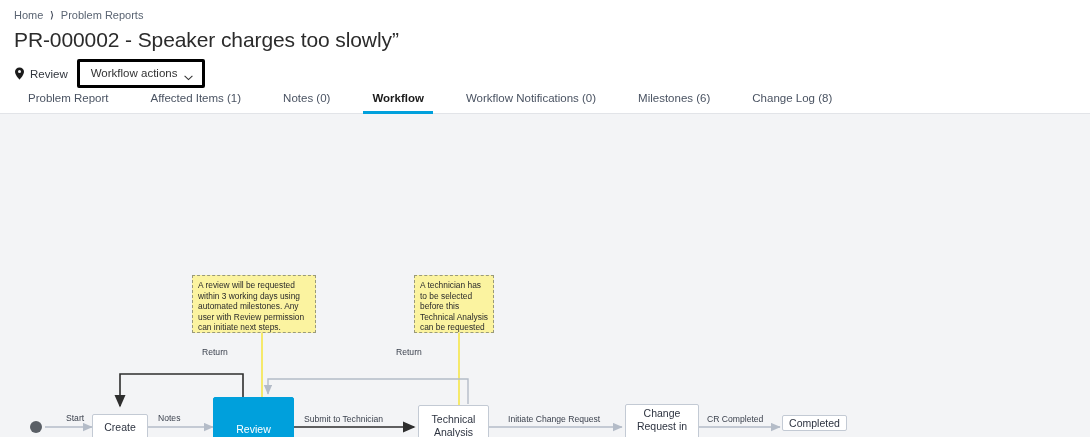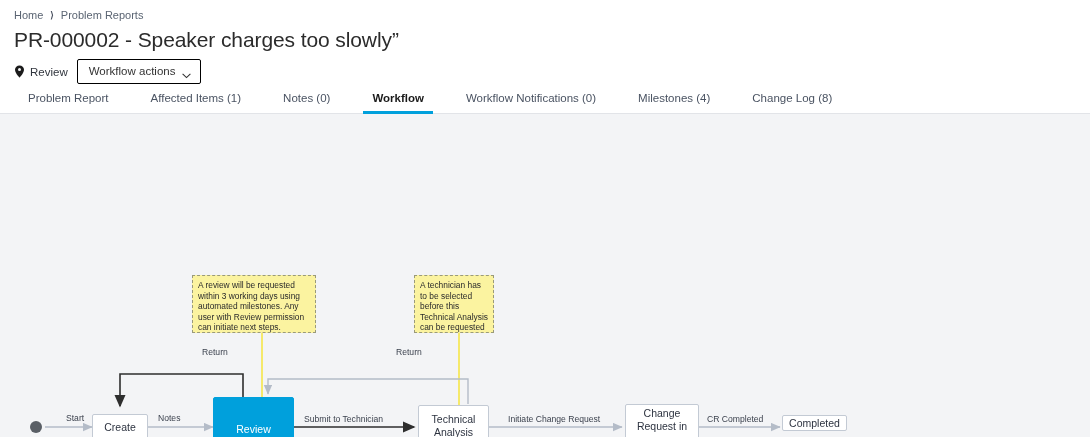--- a/index.html
+++ b/index.html
@@ -53,21 +53,21 @@
   }
   .status-chip {
     display: flex;
     align-items: center;
     gap: 5px;
     font-size: 11.5px;
     color: #30353d;
   }
   .pin-icon { display: inline-block; width: 11px; height: 13px; }
   .wf-actions-btn {
-    border: 1px solid #000000;
+    border: 3px solid #000000;
     background: #ffffff;
     border-radius: 2px;
     font-size: 11.5px;
     color: #333333;
     padding: 5px 9px 5px 11px;
     display: flex;
     align-items: center;
     gap: 7px;
     cursor: pointer;
     font-family: "Liberation Sans", sans-serif;
@@ -194,21 +194,21 @@
     </button>
   </div>
 </div>
 
 <div class="tabbar">
   <div class="tab">Problem Report</div>
   <div class="tab">Affected Items (1)</div>
   <div class="tab">Notes (0)</div>
   <div class="tab active">Workflow</div>
   <div class="tab">Workflow Notifications (0)</div>
-  <div class="tab">Milestones (4)</div>
+  <div class="tab">Milestones (6)</div>
   <div class="tab">Change Log (8)</div>
 </div>
 
 <div class="diagram-wrap">
 
   <svg width="1090" height="323">
     <defs>
       <marker id="ahL" markerWidth="8" markerHeight="8" refX="6.5" refY="3" orient="auto">
         <path d="M0,0 L7,3 L0,6 z" fill="#b4bcc8"></path>
       </marker>

